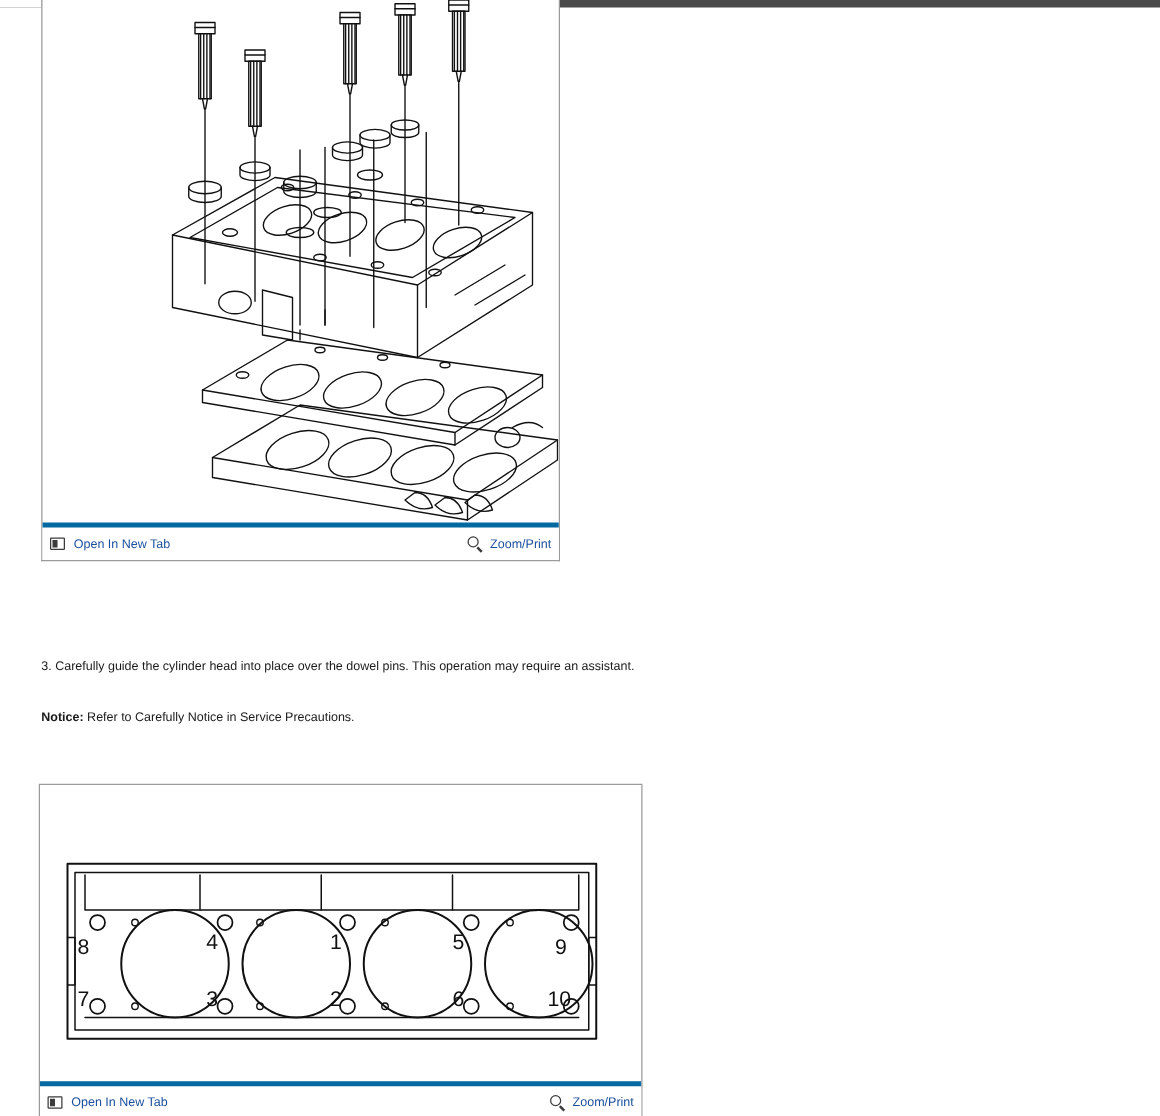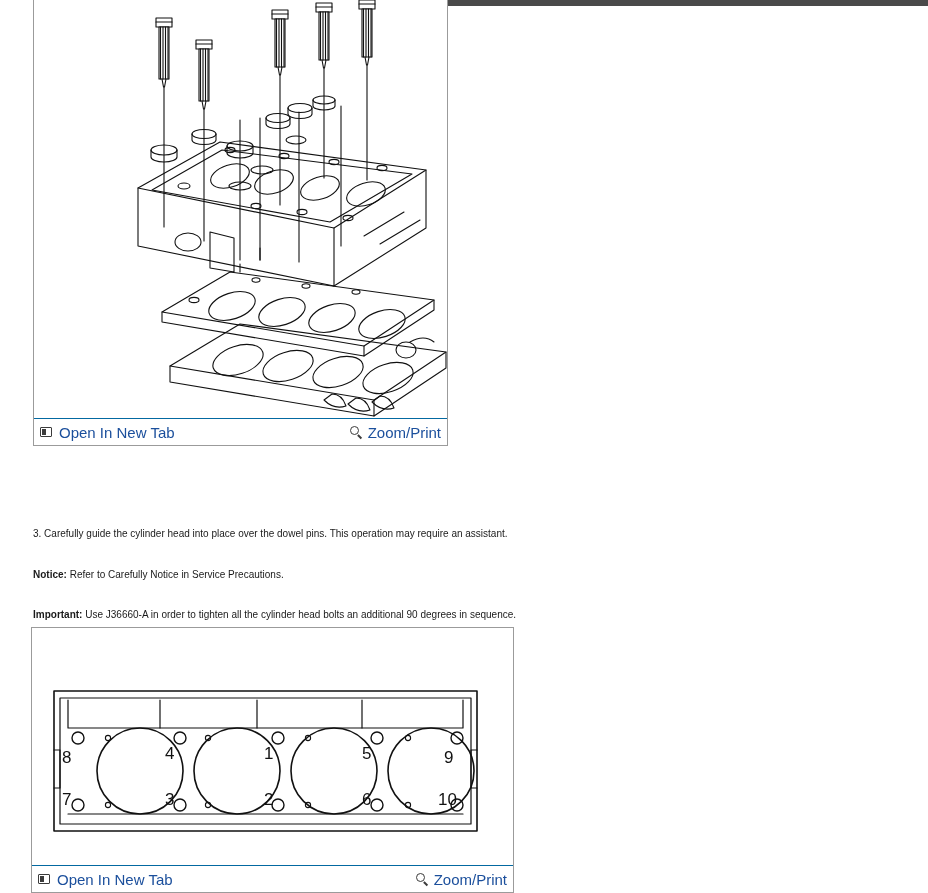--- a/index.html
+++ b/index.html
@@ -55,27 +55,27 @@
     box-sizing: content-box;
   }
   .figure1 .fig-canvas {
     width: 413px;
     height: 418px;
     position: relative;
     overflow: hidden;
   }
   .fig-toolbar {
     height: 26px;
-    border-top: 1px solid #0369a1;
+    border-top: 4px solid #0369a1;
     display: flex;
     align-items: center;
     justify-content: space-between;
     padding: 0 6px;
     background: #ffffff;
-    font-size: 15px;
+    font-size: 10px;
   }
   .tool-link {
     display: flex;
     align-items: center;
     gap: 5px;
     color: #1b4f9c;
     text-decoration: none;
     cursor: pointer;
     white-space: nowrap;
   }
@@ -325,23 +325,20 @@
       </a>
     </div>
   </div>
 
   <div class="para" id="para-step3">3. Carefully guide the cylinder head into place over the dowel pins. This operation may require an assistant.</div>
 
   <div class="para" id="para-notice">
     <b>Notice:</b><span> Refer to Carefully Notice in Service Precautions.</span>
   </div>
 
-  <div class="para" id="para-important">
-    <b>Important:</b><span> Use J36660-A in order to tighten all the cylinder head bolts an additional 90 degrees in sequence.</span>
-  </div>
 
   <div class="figure2">
     <div class="fig-canvas">
       <svg width="481" height="237" viewBox="0 0 481 237" xmlns="http://www.w3.org/2000/svg">
         <g stroke="#111111" fill="none" stroke-width="1.6" stroke-linejoin="round" stroke-linecap="round">
 
           <path d="M22 63 L445 63 L445 203 L22 203 Z"></path>
           <path d="M28 70 L439 70 L439 196 L28 196 Z" stroke-width="1.2"></path>
 
           <path d="M36 72 L36 100 L431 100 L431 72" stroke-width="1.2"></path>

